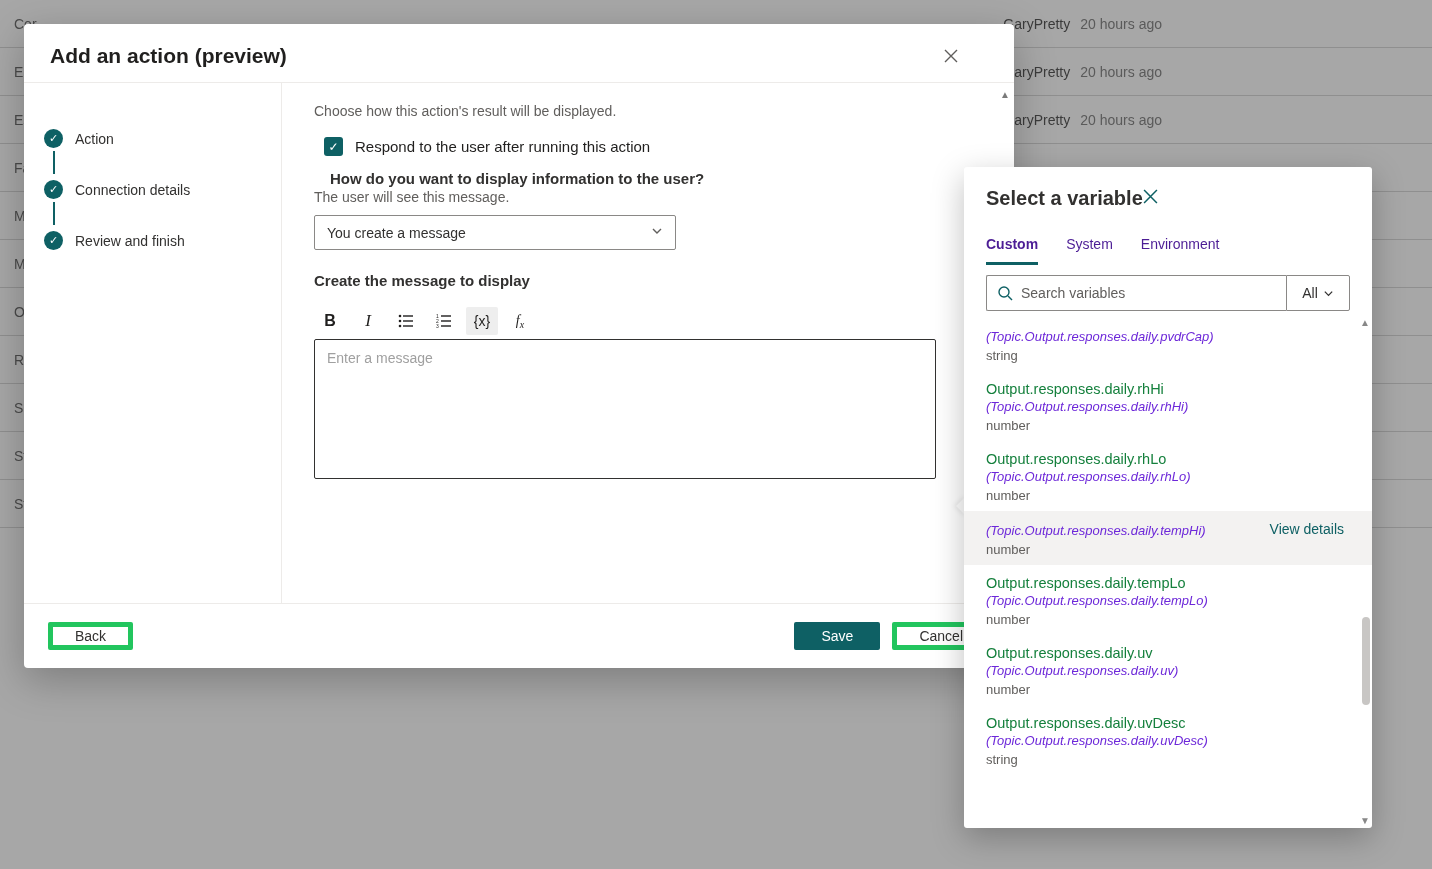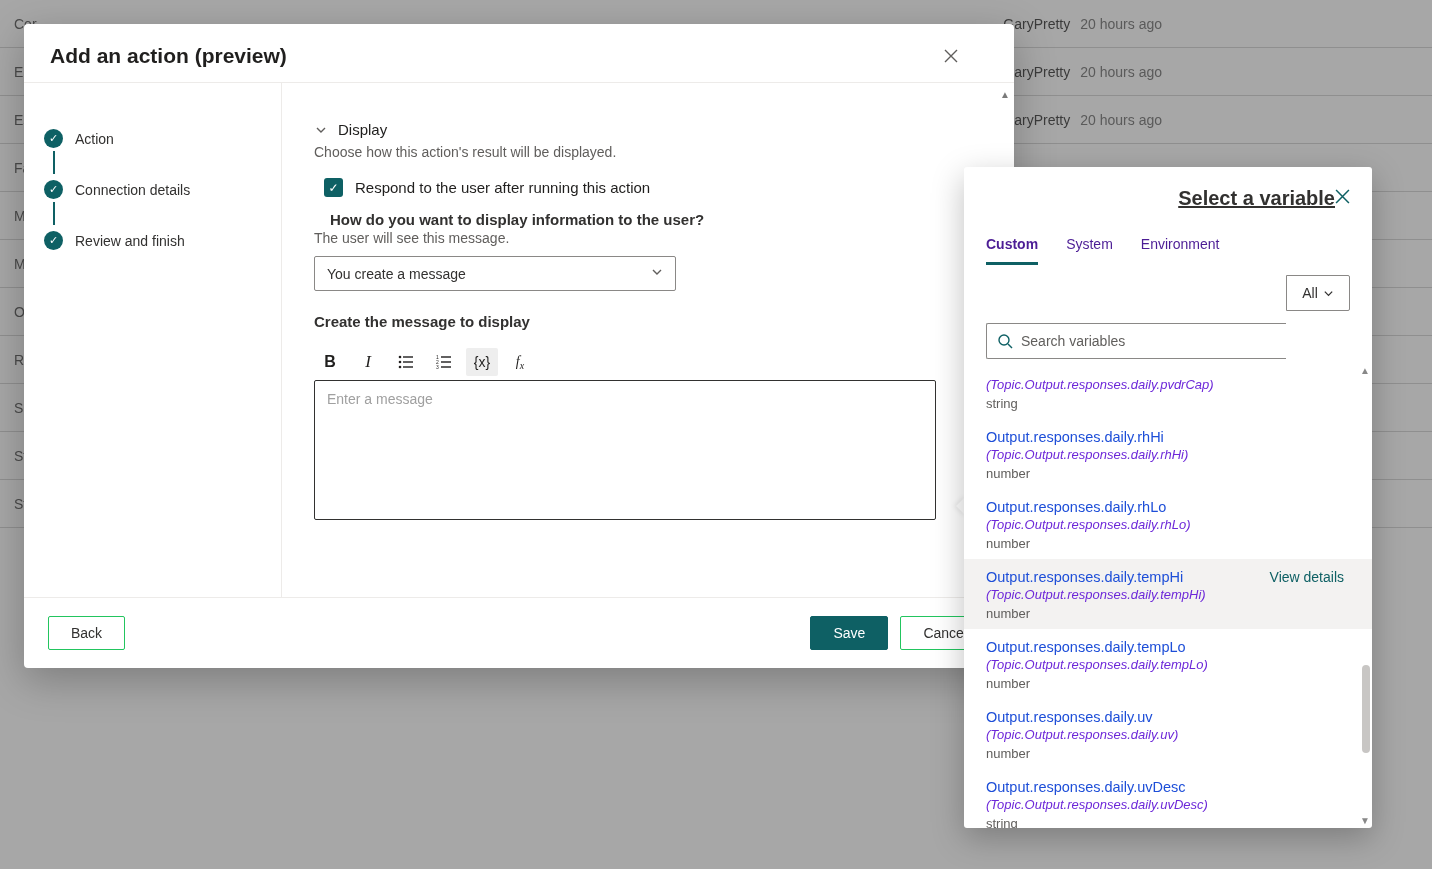--- a/index.html
+++ b/index.html
@@ -38,43 +38,43 @@
   .select .chev2 { color:#605e5c; font-size:12px; }
   .sect-label { font-size:15px; font-weight:600; margin-top:22px; }
   .toolbar { display:flex; gap:6px; margin-top:18px; font-size:14px; }
   .tb { width:32px; height:28px; display:flex; align-items:center; justify-content:center; cursor:pointer; border-radius:2px; color:#201f1e;}
   .tb.sel { background:#eeeeee; }
   .tb.bold { font-weight:800; font-size:16px;}
   .tb.ital { font-style:italic; font-family:"Times New Roman",serif; font-size:17px;}
   .txtbox { margin-top:4px; width:622px; height:140px; border:1px solid #323130; border-radius:2px; padding:10px 12px; font-size:14px; color:#a0a0a0; }
   
   .modal-foot { border-top:1px solid #edebe9; padding:18px 24px; display:flex; align-items:center; }
-  .btn { height:34px; padding:0 22px; border-radius:2px; border:1px solid #22c55e; background:#fff; font-size:14px; display:flex; align-items:center; justify-content:center; cursor:pointer; }
+  .btn { height:28px; padding:0 22px; border-radius:2px; border:5px solid #22c55e; background:#fff; font-size:14px; display:flex; align-items:center; justify-content:center; cursor:pointer; }
   .btn.primary { background:#0e6064; border-color:#0e6064; color:#fff; }
   .foot-right { margin-left:auto; display:flex; gap:12px;padding-left:36px;}
 
   
   .scroll-arrow { position:absolute; right:4px; top:6px; font-size:10px; color:#7a7a7a; }
 
   
   .popover { position:absolute; left:964px; top:167px; width:408px; height:661px; background:#fff; box-shadow:0 10px 32px rgba(0,0,0,.25); border-radius:3px; display:flex; flex-direction:column; }
-  .pop-head { padding:20px 22px 8px 22px; display:flex; align-items:center; justify-content:flex-end;text-decoration:underline; }
+  .pop-head { padding:20px 22px 8px 22px; display:flex; align-items:center; justify-content:flex-start; }
   .pop-title { font-size:20px; font-weight:600; }
   .pop-close { color:#0e6064; font-size:16px; cursor:pointer; }
   .tabs { display:flex; gap:28px; padding:0 22px; margin-top:10px; border-bottom:0; }
   .tab { padding:8px 0 10px; font-size:14px; cursor:pointer; color:#4c1d95; }
   .tab.active { font-weight:600; border-bottom:3px solid #0e6064; }
   .searchrow { padding:10px 22px 4px; display:flex; gap:0; align-items:stretch; }
-  .search { flex:1; height:36px; border:1px solid #8a8886; border-right:none; border-radius:2px 0 0 2px; display:flex; align-items:center; padding:0 10px; gap:8px; font-size:14px; color:#605e5c;margin-top:48px;}
+  .search { flex:1; height:36px; border:1px solid #8a8886; border-right:none; border-radius:2px 0 0 2px; display:flex; align-items:center; padding:0 10px; gap:8px; font-size:14px; color:#605e5c;}
   .search svg { color:#0e6064;}
   .filter { width:64px; height:36px; border:1px solid #8a8886; border-radius:0 2px 2px 0; display:flex; align-items:center; justify-content:center; gap:5px; font-size:14px; cursor:pointer;}
   .varlist { flex:1; overflow:hidden; position:relative; padding:2px 8px 6px 22px; }
   .var { padding:10px 6px 8px 0; position:relative;}
   .var.hover { background:#f3f2f1; margin:0 -8px 0 -22px; padding-left:22px; padding-right:12px;}
-  .var-name { font-size:14.5px; color:#1d4ed8; }
+  .var-name { font-size:14.5px; color:#15803d; }
   .var-sub { font-style:italic; font-size:13px; color:#6d28d9; margin-top:2px;}
   .var-type { font-size:13px; color:#605e5c; margin-top:4px;}
   .viewdet { position:absolute; right:28px; top:10px; font-size:14px; color:#0e6064; cursor:pointer;}
   .mini-arrow { position:absolute; right:2px; font-size:10px; color:#888; }
   .mscroll { position:absolute; right:2px; top:302px; width:8px; height:88px; background:#c8c6c4; border-radius:4px;}
   .callout-nub { position:absolute; left:956px; top:496px; width:0; height:0; border-top:10px solid transparent; border-bottom:10px solid transparent; border-right:10px solid #fff; filter:drop-shadow(-2px 0 2px rgba(0,0,0,.08));}
 </style>
 </head>
 <body>
 <div class="screen">
@@ -123,28 +123,20 @@
         <div class="step-dot">✓</div>
         <div class="step-label">Connection details</div>
       </div>
       <div class="step">
         <div class="step-dot">✓</div>
         <div class="step-label">Review and finish</div>
       </div>
     </div>
     <div class="content">
       <span class="scroll-arrow">▲</span>
-      <div class="sect-toggle">
-        <span class="chev">
-          <svg width="12" height="12" viewBox="0 0 12 12">
-                <path d="M2 4 L6 8 L10 4" fill="none" stroke="currentColor" stroke-width="1.4"></path>
-              </svg>
-        </span>
-        <span>Display</span>
-      </div>
       <div class="desc">Choose how this action's result will be displayed.</div>
       <div class="chkrow">
         <div class="chk">✓</div>
         <div class="chk-label">Respond to the user after running this action</div>
       </div>
       <div class="subhead">How do you want to display information to the user?</div>
       <div class="sub">The user will see this message.</div>
       <div class="select">
         <span>You create a message</span>
         <span class="chev2">
@@ -237,21 +229,20 @@
           <div class="var-name">Output.responses.daily.rhHi</div>
           <div class="var-sub">(Topic.Output.responses.daily.rhHi)</div>
           <div class="var-type">number</div>
         </div>
         <div class="var">
           <div class="var-name">Output.responses.daily.rhLo</div>
           <div class="var-sub">(Topic.Output.responses.daily.rhLo)</div>
           <div class="var-type">number</div>
         </div>
         <div class="var hover">
-          <div class="var-name">Output.responses.daily.tempHi</div>
           <div class="var-sub">(Topic.Output.responses.daily.tempHi)</div>
           <div class="var-type">number</div>
           <div class="viewdet">View details</div>
         </div>
         <div class="var">
           <div class="var-name">Output.responses.daily.tempLo</div>
           <div class="var-sub">(Topic.Output.responses.daily.tempLo)</div>
           <div class="var-type">number</div>
         </div>
         <div class="var">

